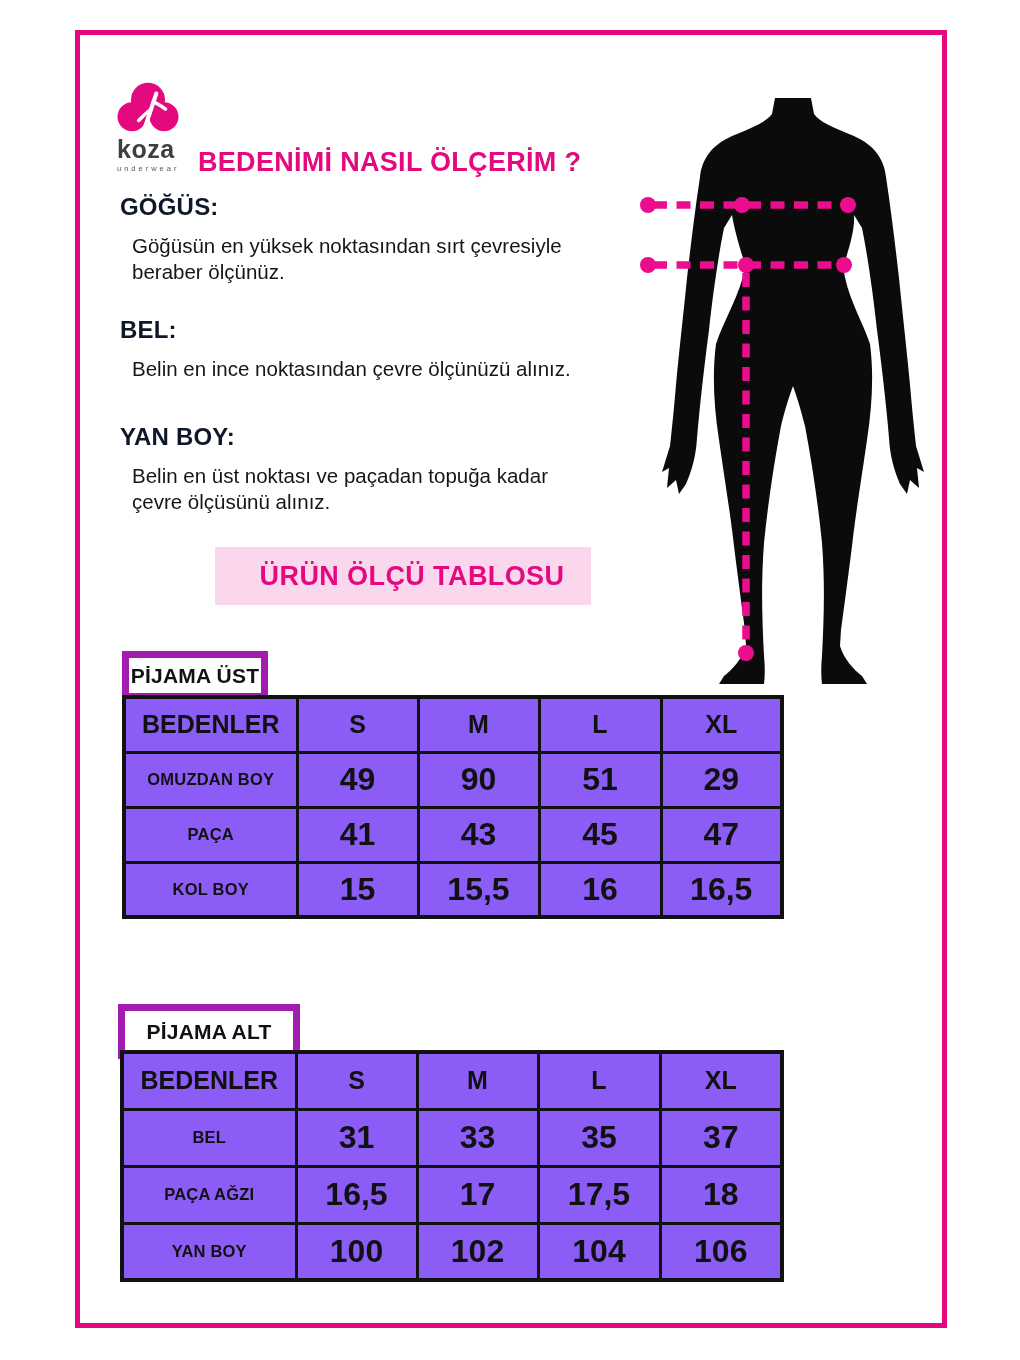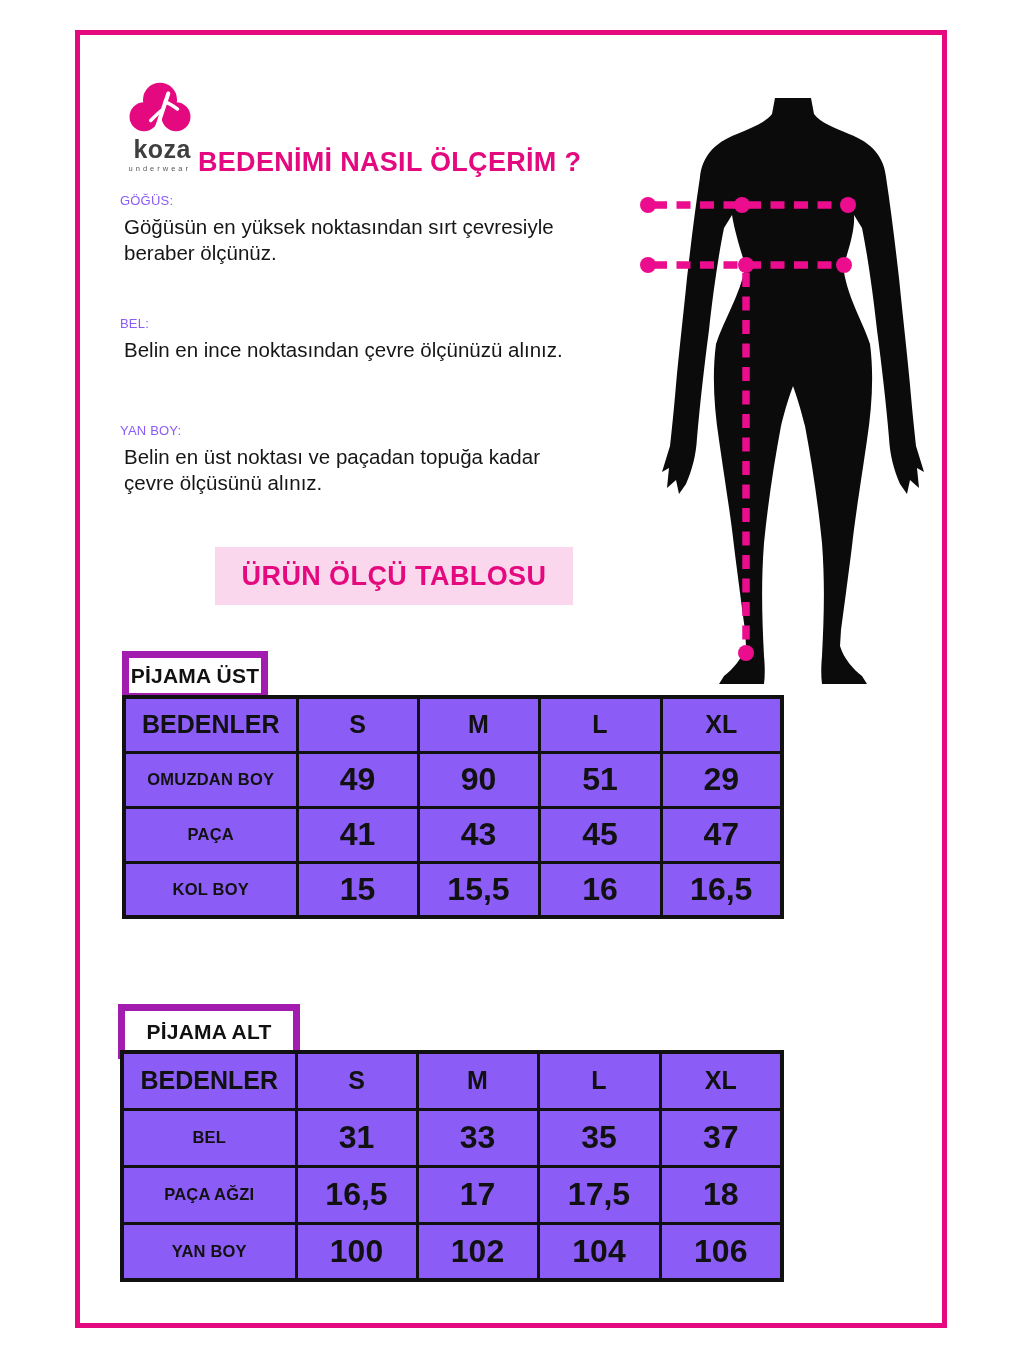--- a/index.html
+++ b/index.html
@@ -5,40 +5,40 @@
   html,body { margin:0; padding:0; background:#ffffff; }
   .canvas {
     position:relative; width:1020px; height:1360px; background:#ffffff;
     font-family:"Liberation Sans","DejaVu Sans",sans-serif; overflow:hidden;
   }
   .frame {
     position:absolute; left:75px; top:30px; width:862px; height:1288px;
     border:5px solid #E5097F;
   }
   
-  .logo-wrap { position:absolute; left:117px; top:82px; width:74px; text-align:right; }
+  .logo-wrap { position:absolute; left:117px; top:82px; width:74px; text-align:left; }
   .logo-brand { font-size:25px; font-weight:bold; color:#3f3f41; line-height:1; margin-top:1px; letter-spacing:0.5px; }
   .logo-sub { font-size:7.5px; color:#56575a; letter-spacing:3px; margin-top:2px; white-space:nowrap; }
   
   .page-title {
     position:absolute; left:198px; top:147px; font-size:27px; font-weight:bold;
     color:#E5097F; letter-spacing:0.3px; white-space:nowrap;
   }
   
   .sec { position:absolute; left:120px; width:478px; }
-  .sec-h { font-size:13px; font-weight:normal; color:#8b5cf6; margin:0 0 6px 0; letter-spacing:0.2px; }
-  .sec-p { font-size:20.5px; color:#161616; margin:4px; line-height:1.27; }
+  .sec-h { font-size:24px; font-weight:bold; color:#0f172a; margin:0 0 6px 0; letter-spacing:0.2px; }
+  .sec-p { font-size:20.5px; color:#161616; margin:12px; line-height:1.27; }
   #sec-gogus { top:193px; }
   #sec-bel { top:316px; }
   #sec-yanboy { top:423px; }
   
   .banner {
     position:absolute; left:215px; top:547px; width:358px; height:58px;
     background:#FBD7ED; color:#E5097F; font-size:27px; font-weight:bold;
-    display:flex; align-items:center; justify-content:center; letter-spacing:0.4px;
+    display:flex; align-items:center; justify-content:center; letter-spacing:0.4px;padding-left:18px;
   }
   
   .figure-svg { position:absolute; left:615px; top:80px; }
   
   .tlabel {
     position:absolute; border:7px solid #a21caf; background:#fff;
     display:flex; align-items:center; justify-content:center;
     font-weight:bold; font-size:21px; color:#111; letter-spacing:0.2px;
   }
   #tlabel-ust { left:122px; top:651px; width:132px; height:35px; }

